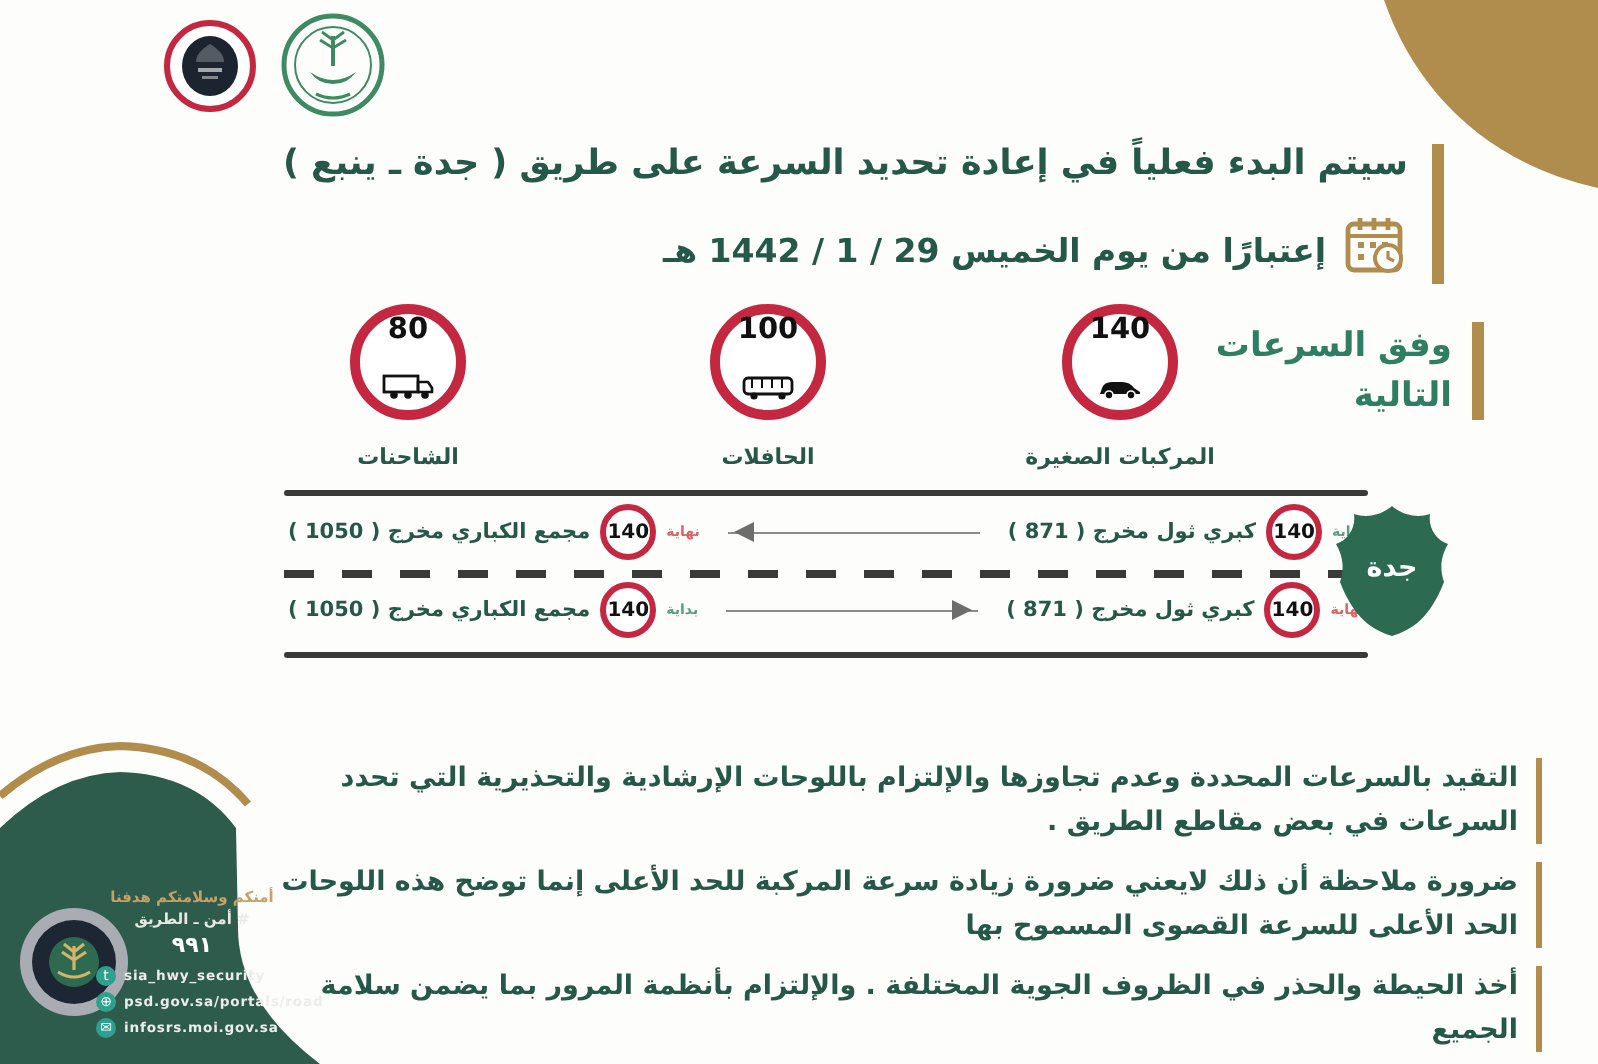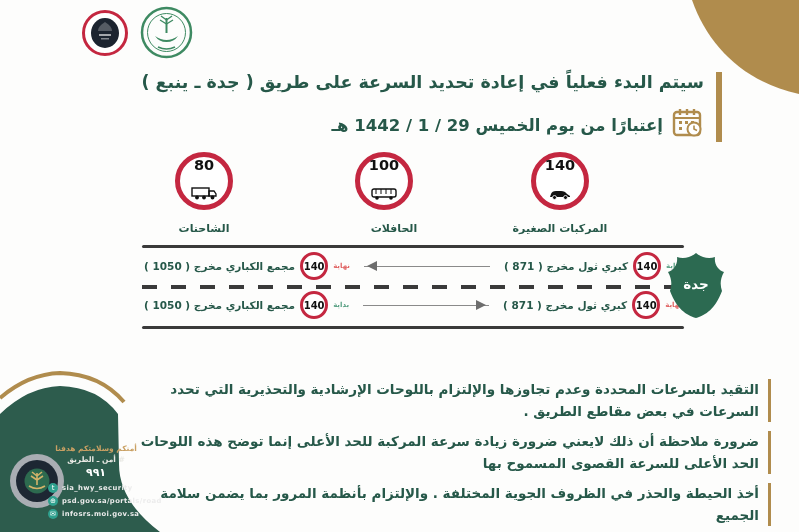--- a/index.html
+++ b/index.html
@@ -29,21 +29,21 @@
   .speeds-heading { top:161px; right:57px; direction:rtl; text-align:right;
                     border-right:6px solid #b08c4d; padding-right:10px;
                     font-size:17px; font-weight:bold; color:#2f7e63; line-height:1.45; }
 
   
   .sign { top:152px; width:58px; height:58px; border:5px solid #c42740; border-radius:50%;
           background:#fff; display:flex; flex-direction:column; align-items:center; justify-content:center; }
   .sign-num { font-size:14.5px; font-weight:bold; color:#111; line-height:1; margin-bottom:13px; }
   .sign-140 { left:531px; } .sign-100 { left:355px; } .sign-80 { left:175px; }
   .sign-label { top:222px; width:140px; text-align:center; font-size:11px; font-weight:bold; color:#265849; }
-  .label-140 { left:490px; } .label-100 { left:324px; } .label-80 { left:134px; }
+  .label-140 { left:490px; } .label-100 { left:314px; } .label-80 { left:134px; }
 
   
   .road { left:142px; top:245px; width:542px; height:84px; }
   .road-edge { position:absolute; left:0; width:100%; height:3px; background:#3a3a3a; border-radius:2px; }
   .edge-top { top:0; } .edge-bottom { top:81px; }
   .road-dash { position:absolute; left:0; top:40px; width:100%; height:4px;
                background:repeating-linear-gradient(to right,#3a3a3a 0 15px,transparent 15px 29px); }
   .lane { position:absolute; left:0; width:100%; height:32px; display:flex; direction:rtl;
           align-items:center; justify-content:space-between; padding:0 2px; }
   .lane-top { top:5px; } .lane-bottom { top:44px; }
@@ -131,20 +131,24 @@
           <rect x="19" y="13" width="3" height="3" fill="#b08c4d"></rect>
           <rect x="7" y="19" width="3" height="3" fill="#b08c4d"></rect>
           <circle cx="22" cy="21" r="6.5" fill="#fff" stroke="#b08c4d" stroke-width="2"></circle>
           <path d="M22,17.5 L22,21 L25,22.5" stroke="#b08c4d" stroke-width="1.6" fill="none"></path>
         </svg>
       </span>
       <span class="date-text">إعتبارًا من يوم الخميس 29 / 1 / 1442 هـ</span>
     </div>
   </div>
 
+  <div class="abs speeds-heading">
+    <div>وفق السرعات</div>
+    <div>التالية</div>
+  </div>
 
   <div class="abs sign sign-140">
     <div class="sign-num">140</div>
     <span>
       <svg width="24" height="11" viewBox="0 0 24 11">
         <path d="M2,8 L3,5 Q4,2 8,2 L13,2 Q17,2 19,5 L22,7 L22,8 Z" fill="#111"></path>
         <circle cx="6.5" cy="8.5" r="2" fill="#111" stroke="#fff" stroke-width="0.8"></circle>
         <circle cx="17.5" cy="8.5" r="2" fill="#111" stroke="#fff" stroke-width="0.8"></circle>
       </svg>
     </span>

